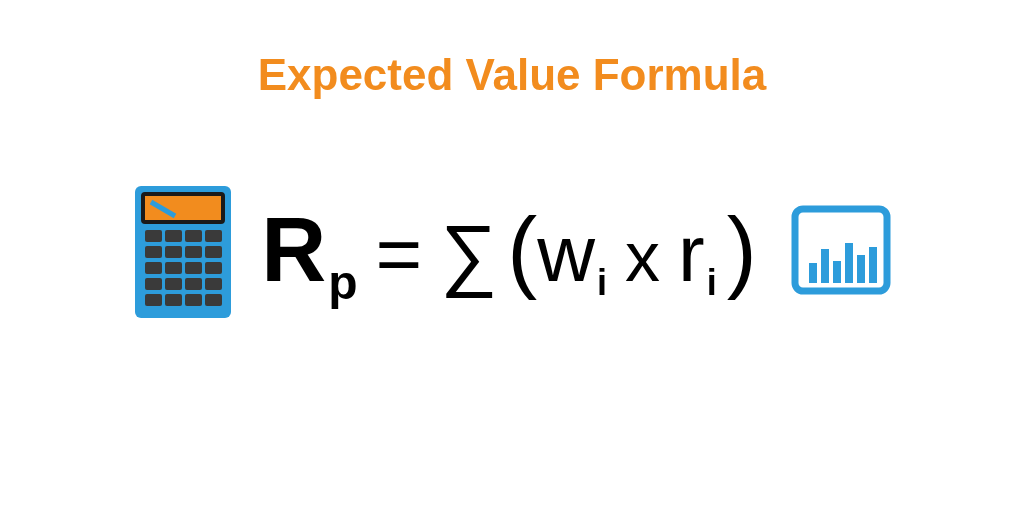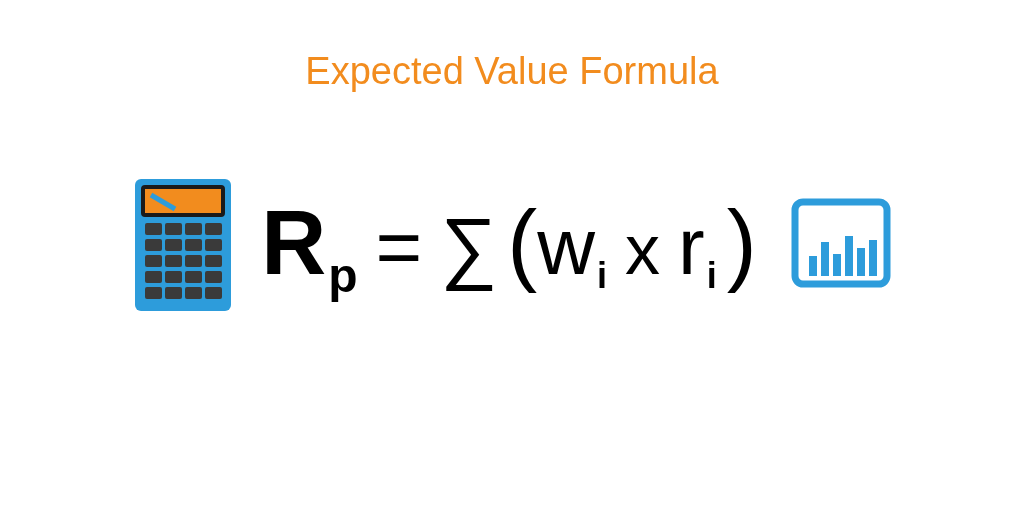--- a/index.html
+++ b/index.html
@@ -12,22 +12,22 @@
     }
     .container {
       width: 100%;
       height: 100%;
       display: flex;
       flex-direction: column;
       align-items: center;
     }
     .title {
       color: #f28c1e;
-      font-size: 38px;
-      font-weight: normal;
+      font-size: 44px;
+      font-weight: bold;
       margin-top: 50px;
     }
     .formula-row {
       display: flex;
       align-items: center;
       justify-content: center;
       margin-top: 80px;
       gap: 14px;
     }
     .calc-icon {

